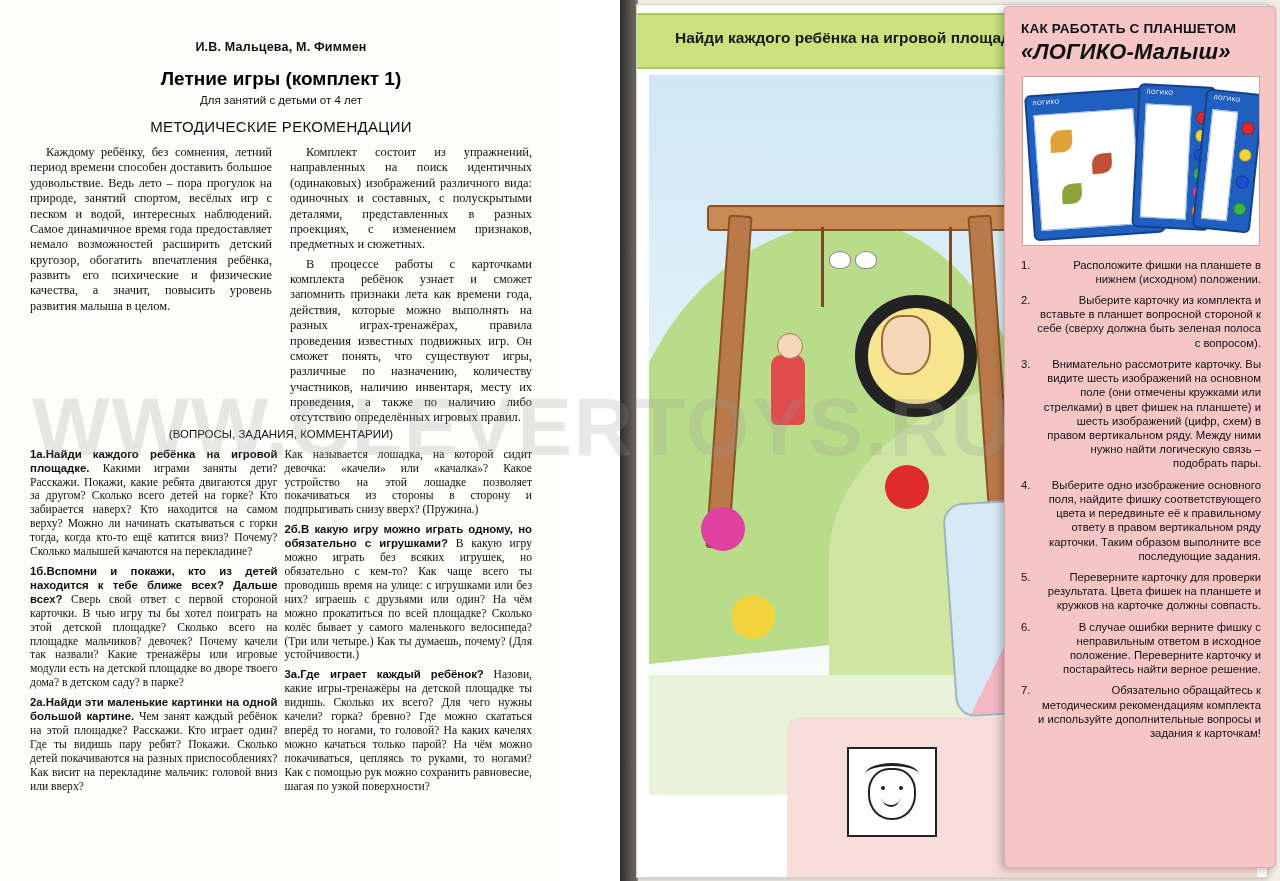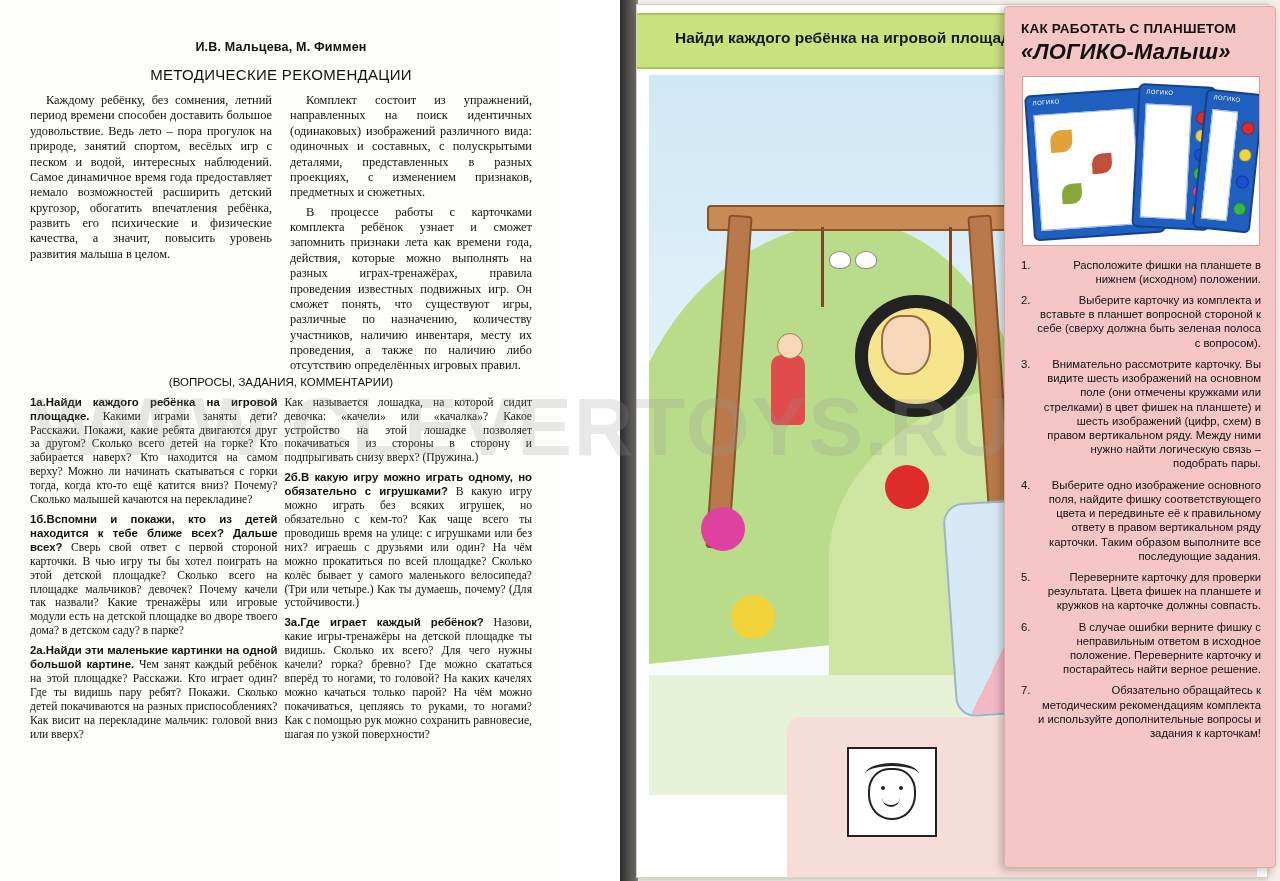--- a/index.html
+++ b/index.html
@@ -425,20 +425,22 @@
     font-size: 11.3px;
   }
 </style>
 </head>
 <body>
 
 <div class="page">
 
   <div class="left-sheet">
     <div class="authors">И.В. Мальцева, М. Фиммен</div>
+    <div class="title">Летние игры (комплект 1)</div>
+    <div class="subtitle">Для занятий с детьми от 4 лет</div>
     <div class="section-head">МЕТОДИЧЕСКИЕ РЕКОМЕНДАЦИИ</div>
 
     <div class="cols">
       <div class="col">
         <p>Каждому ребёнку, без сомнения, летний период времени способен доставить большое удовольствие. Ведь лето – пора прогулок на природе, занятий спортом, весёлых игр с песком и водой, интересных наблюдений. Самое динамичное время года предоставляет немало возможностей расширить детский кругозор, обогатить впечатления ребёнка, развить его психические и физические качества, а значит, повысить уровень развития малыша в целом.</p>
       </div>
       <div class="col">
         <p>Комплект состоит из упражнений, направленных на поиск идентичных (одинаковых) изображений различного вида: одиночных и составных, с полускрытыми деталями, представленных в разных проекциях, с изменением признаков, предметных и сюжетных.</p>
         <p>В процессе работы с карточками комплекта ребёнок узнает и сможет запомнить признаки лета как времени года, действия, которые можно выполнять на разных играх-тренажёрах, правила проведения известных подвижных игр. Он сможет понять, что существуют игры, различные по назначению, количеству участников, наличию инвентаря, месту их проведения, а также по наличию либо отсутствию определённых игровых правил.</p>
       </div>

